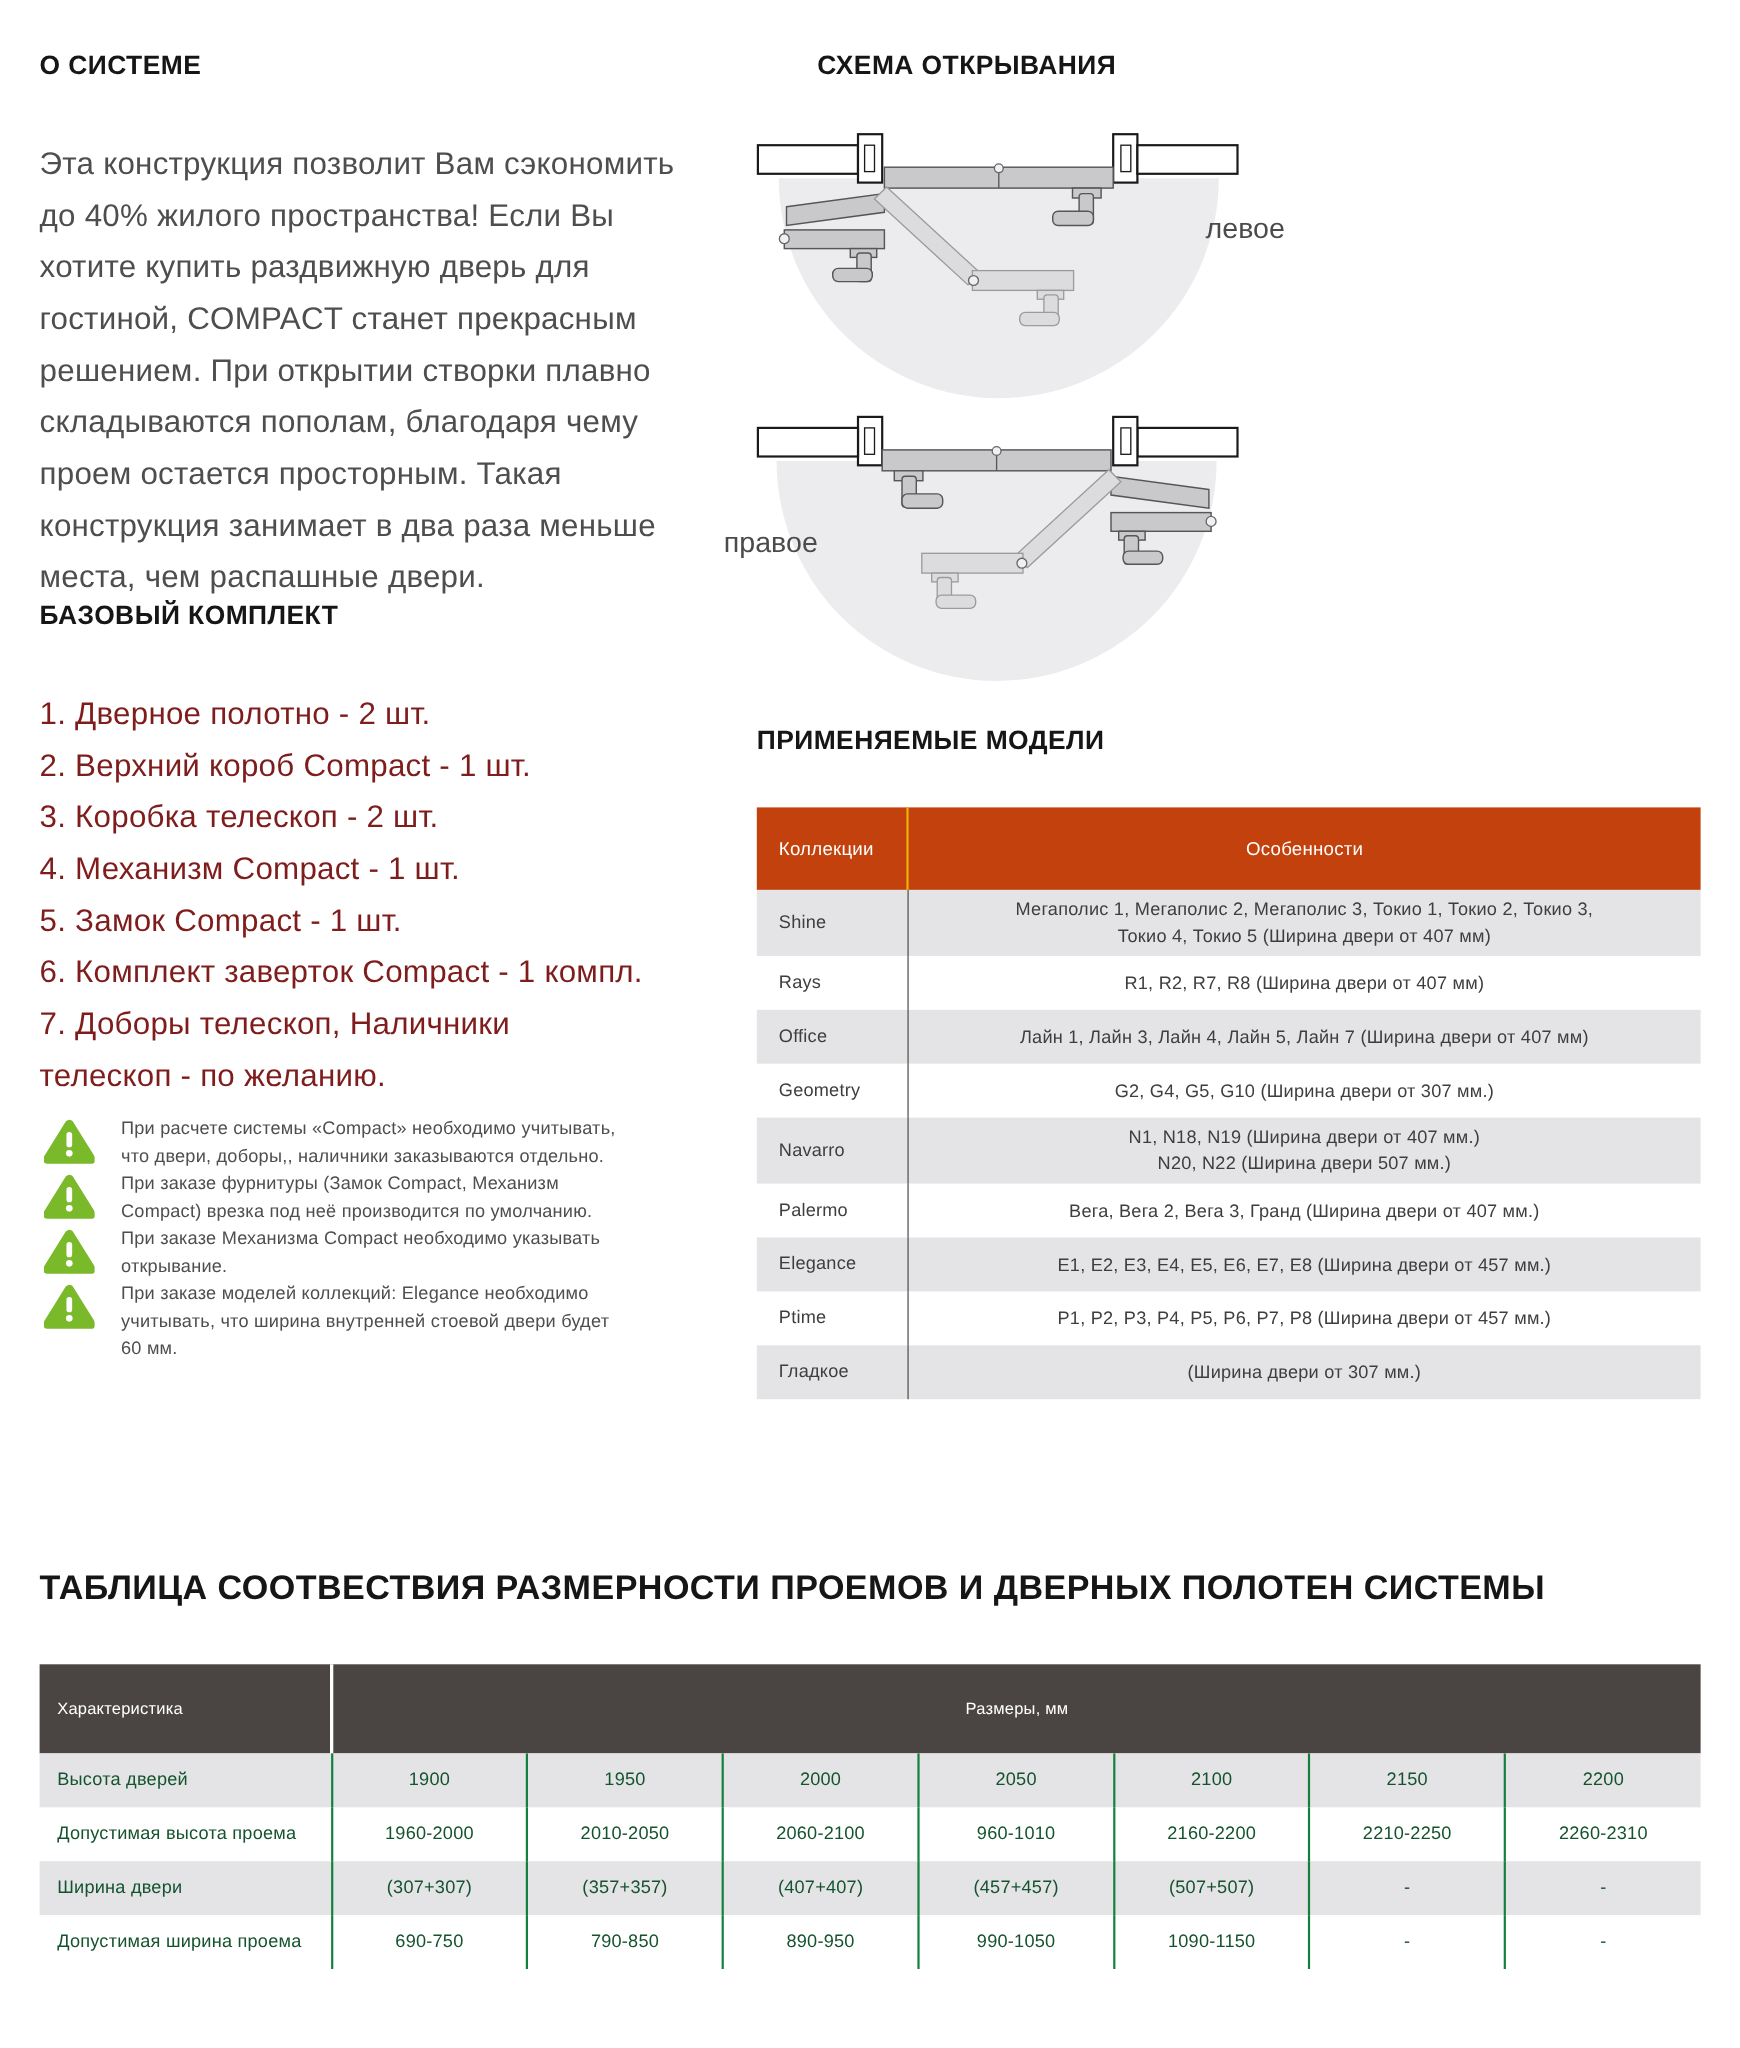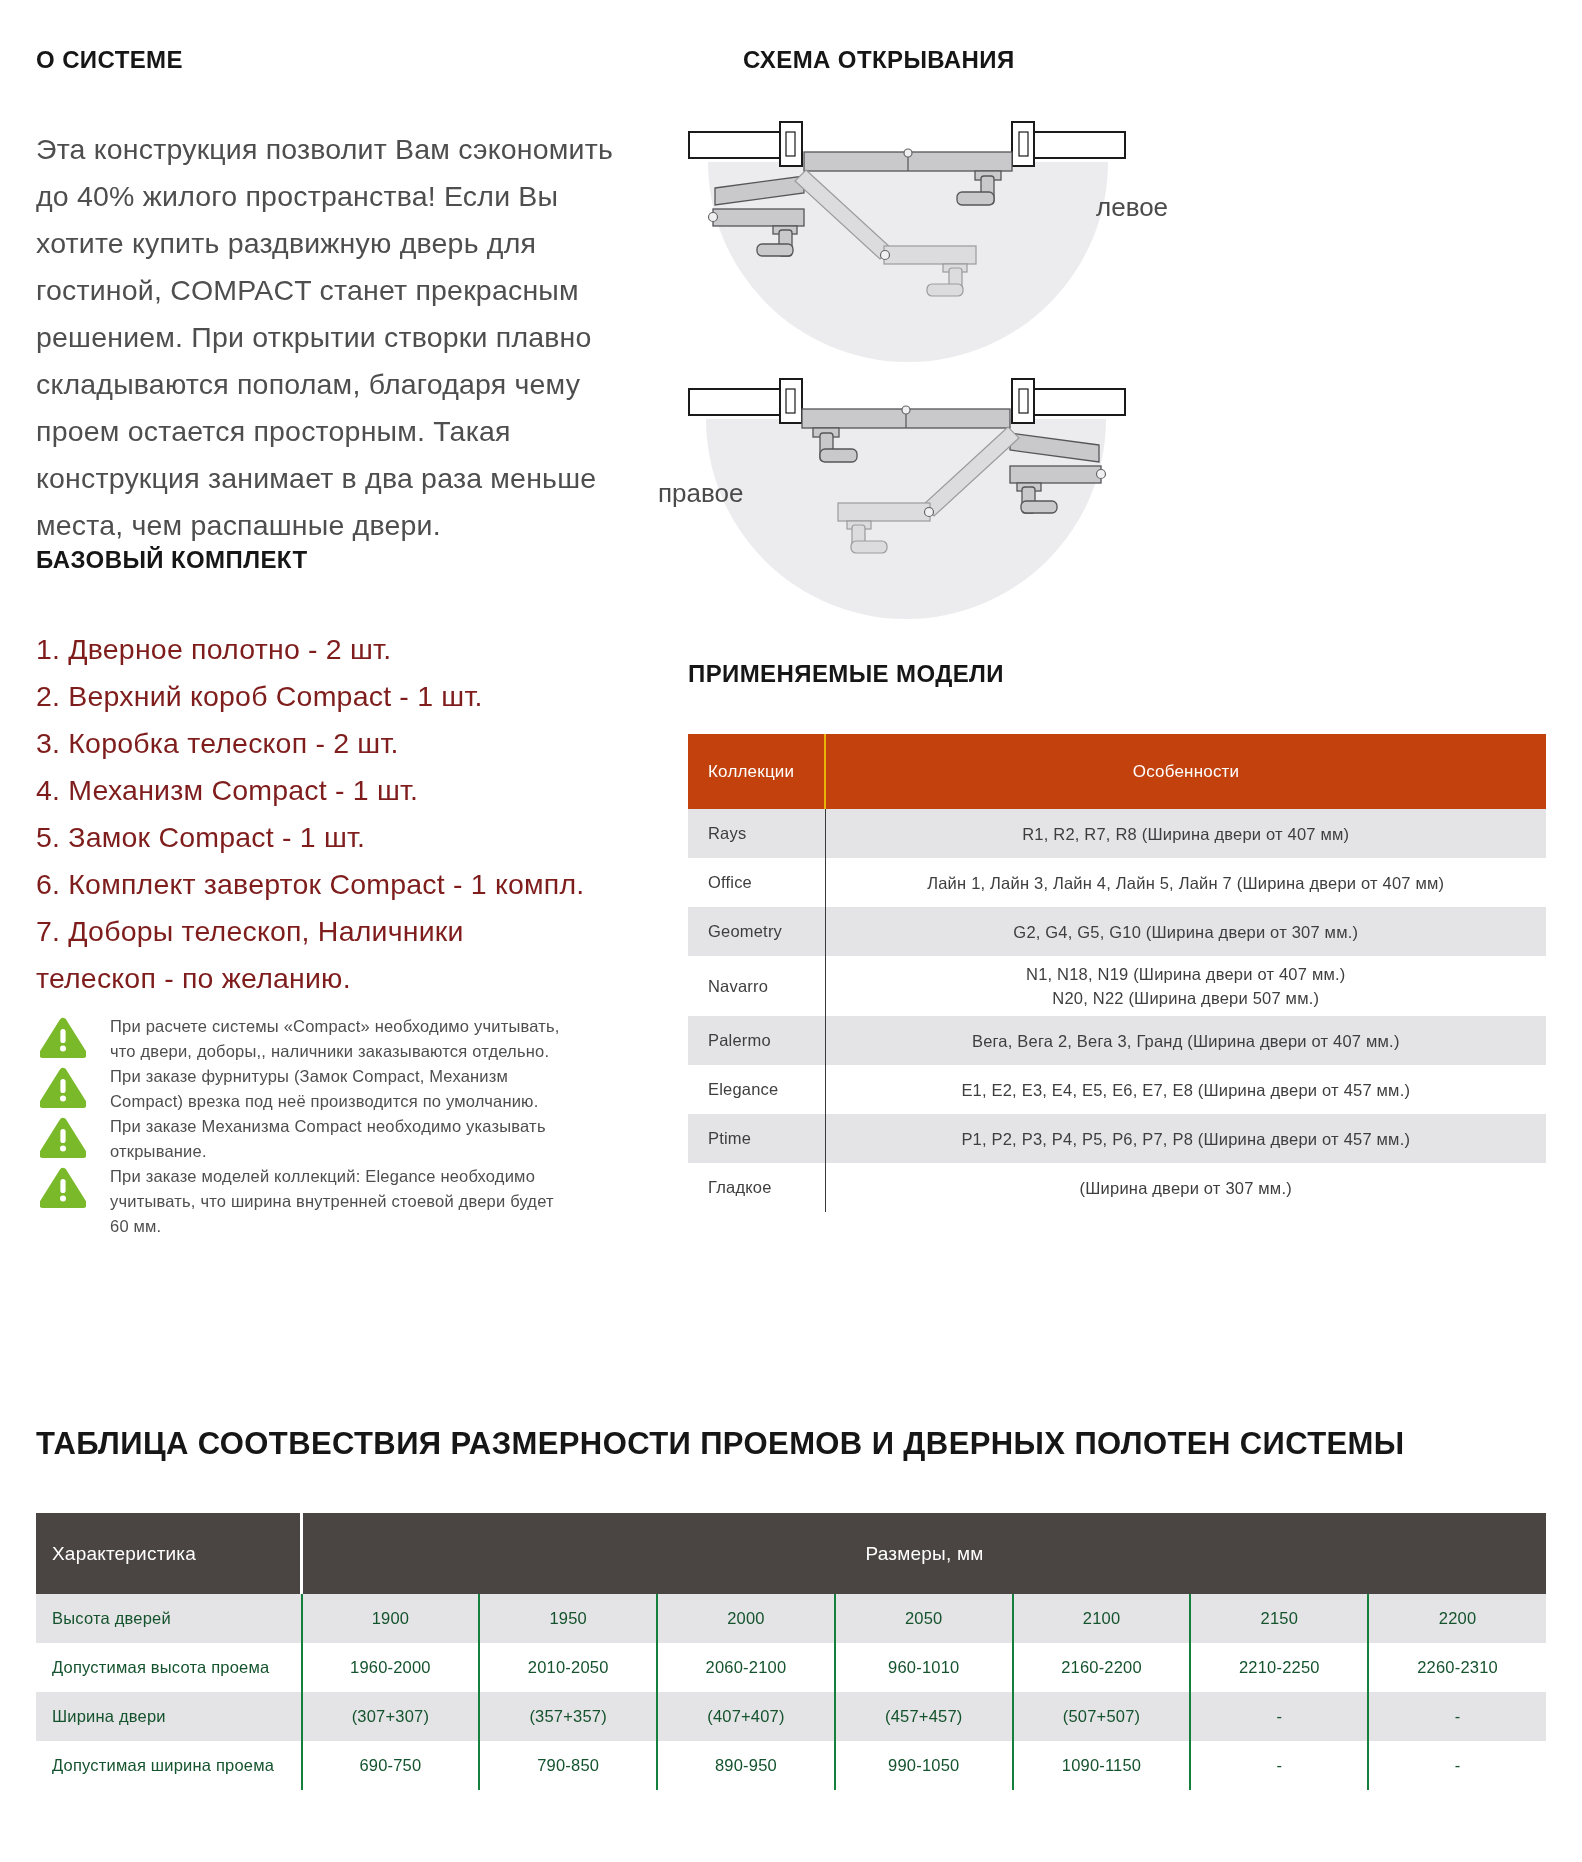--- a/index.html
+++ b/index.html
@@ -64,21 +64,21 @@
   .models-table td {
     font-size:16.5px; color:#3e3e3e; height:47px; vertical-align:middle;
   }
   .models-table td.c1 { text-align:left; padding-left:20px; }
   .models-table td.c2 { text-align:center; border-left:1.5px solid #3a3a3a; white-space:pre-line; line-height:24px; }
   .models-table tbody tr:nth-child(odd) { background:#e4e4e6; }
   .models-table tr.tall td { height:58px; }
 
   .sizes-table { position:absolute; left:36px; top:1513px; width:1510px; }
   .sizes-table th {
-    background:#4a4542; color:#ffffff; font-size:19px; height:79px; vertical-align:middle;margin-left:26px;
+    background:#4a4542; color:#ffffff; font-size:15px; height:79px; vertical-align:middle;margin-left:26px;
   }
   .sizes-table th.c1 { width:247px; text-align:left; padding-left:16px; }
   .sizes-table th.group { text-align:center; border-left:3px solid #ffffff; }
   .sizes-table td {
     font-size:16.5px; color:#14532d; height:47px; vertical-align:middle; text-align:center;
   }
   .sizes-table td.c1 { text-align:left; padding-left:16px; }
   .sizes-table td + td { border-left:2px solid #15803d; }
   .sizes-table tbody tr:nth-child(odd) { background:#e4e4e6; }
 </style>
@@ -189,20 +189,25 @@
   <div class="h" id="h-models">ПРИМЕНЯЕМЫЕ МОДЕЛИ</div>
 
   <table class="models-table">
     <thead>
       <tr>
         <th class="c1">Коллекции</th>
         <th class="c2">Особенности</th>
       </tr>
     </thead>
     <tbody>
+      <tr class="tall">
+        <td class="c1">Shine</td>
+        <td class="c2">Мегаполис 1, Мегаполис 2, Мегаполис 3, Токио 1, Токио 2, Токио 3,
+Токио 4, Токио 5 (Ширина двери от 407 мм)</td>
+      </tr>
       <tr>
         <td class="c1">Rays</td>
         <td class="c2">R1, R2, R7, R8 (Ширина двери от 407 мм)</td>
       </tr>
       <tr>
         <td class="c1">Office</td>
         <td class="c2">Лайн 1, Лайн 3, Лайн 4, Лайн 5, Лайн 7 (Ширина двери от 407 мм)</td>
       </tr>
       <tr>
         <td class="c1">Geometry</td>

